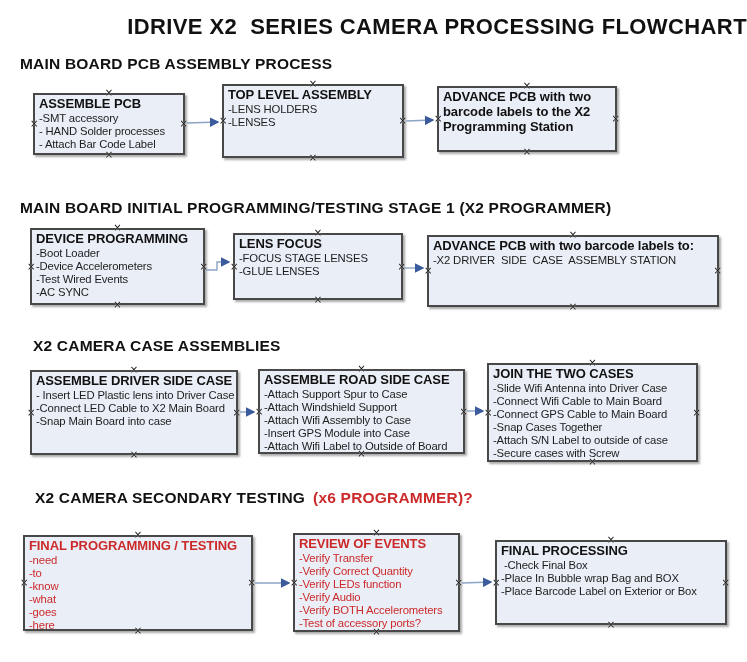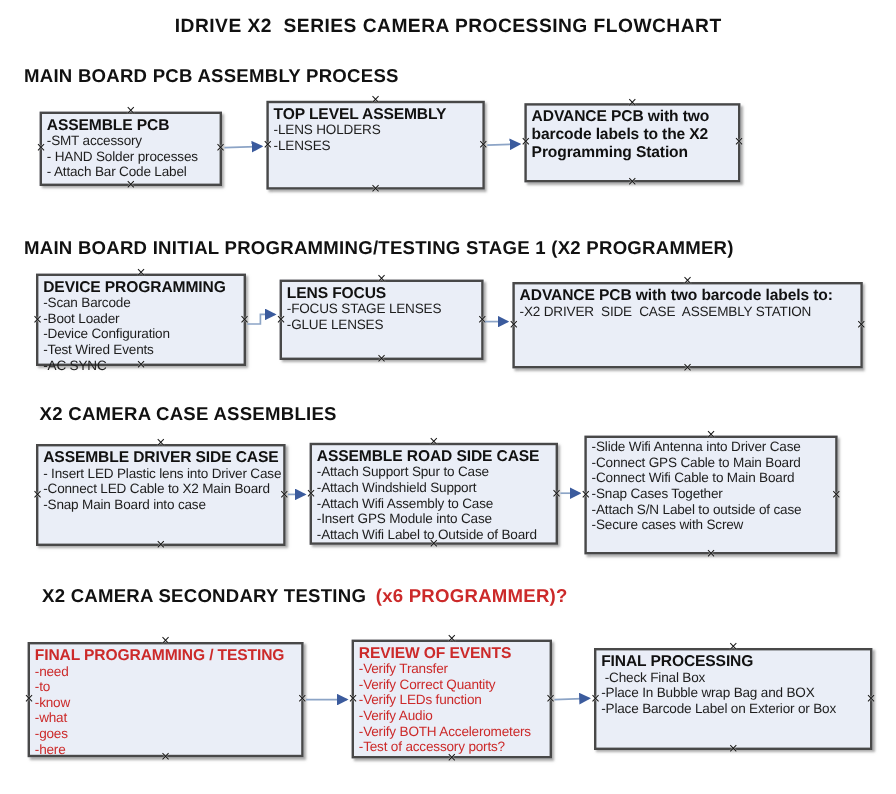--- a/index.html
+++ b/index.html
@@ -1,22 +1,22 @@
 <!DOCTYPE html>
 <html><head>
 <meta charset="utf-8">
 <style>
   html,body{margin:0;padding:0;background:#ffffff;}
   #canvas{
     position:relative;width:747px;height:662px;background:#ffffff;overflow:hidden;
     font-family:"Liberation Sans","DejaVu Sans",sans-serif;color:#1a1a1a;
   }
   .page-title{
-    position:absolute;top:14px;left:0;width:747px;text-align:center;
-    font-size:16px;font-weight:bold;letter-spacing:0.4px;white-space:pre;color:#111;
+    position:absolute;top:14px;left:0;width:747px;text-align:right;
+    font-size:22px;font-weight:bold;letter-spacing:0.4px;white-space:pre;color:#111;
   }
   .section-heading{
     position:absolute;font-size:15.5px;font-weight:bold;letter-spacing:0.2px;white-space:pre;color:#111;
   }
   .section-heading .red-part{color:#cc2a2a;margin-left:8px;}
   .flow-box{
     position:absolute;background:#eaeef7;border:2px solid #484848;
     box-shadow:2px 2px 2px rgba(125,125,125,0.65);
     padding:2px 4px;box-sizing:border-box;overflow:visible;
   }
@@ -80,23 +80,22 @@
     <div></div>
   <span class="handle h-top">×</span>
       <span class="handle h-bottom">×</span>
       <span class="handle h-left">×</span>
       <span class="handle h-right">×</span>
     </div>
 
   <div class="flow-box" style="left:30px;top:228px;width:175px;height:77px;">
     <div class="box-title">DEVICE PROGRAMMING</div>
     <div>
-        <div class="box-item">-Scan Barcode</div>
         <div class="box-item">-Boot Loader</div>
-        <div class="box-item">-Device Configuration</div>
+        <div class="box-item">-Device Accelerometers</div>
         <div class="box-item">-Test Wired Events</div>
         <div class="box-item">-AC SYNC</div>
       </div>
   <span class="handle h-top">×</span>
       <span class="handle h-bottom">×</span>
       <span class="handle h-left">×</span>
       <span class="handle h-right">×</span>
     </div>
   <div class="flow-box" style="left:233px;top:233px;width:170px;height:67px;">
     <div class="box-title">LENS FOCUS</div>
@@ -140,24 +139,25 @@
         <div class="box-item">-Attach Wifi Assembly to Case</div>
         <div class="box-item">-Insert GPS Module into Case</div>
         <div class="box-item">-Attach Wifi Label to Outside of Board</div>
       </div>
   <span class="handle h-top">×</span>
       <span class="handle h-bottom">×</span>
       <span class="handle h-left">×</span>
       <span class="handle h-right">×</span>
     </div>
   <div class="flow-box" style="left:487px;top:363px;width:211px;height:99px;">
+    <div class="box-title">JOIN THE TWO CASES</div>
     <div>
         <div class="box-item">-Slide Wifi Antenna into Driver Case</div>
+        <div class="box-item">-Connect Wifi Cable to Main Board</div>
         <div class="box-item">-Connect GPS Cable to Main Board</div>
-        <div class="box-item">-Connect Wifi Cable to Main Board</div>
         <div class="box-item">-Snap Cases Together</div>
         <div class="box-item">-Attach S/N Label to outside of case</div>
         <div class="box-item">-Secure cases with Screw</div>
       </div>
   <span class="handle h-top">×</span>
       <span class="handle h-bottom">×</span>
       <span class="handle h-left">×</span>
       <span class="handle h-right">×</span>
     </div>
 

